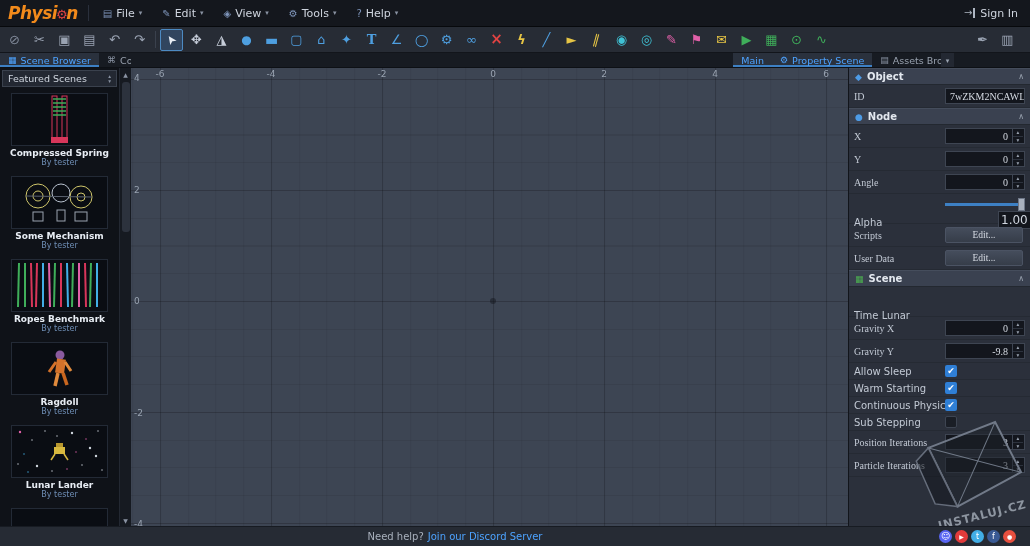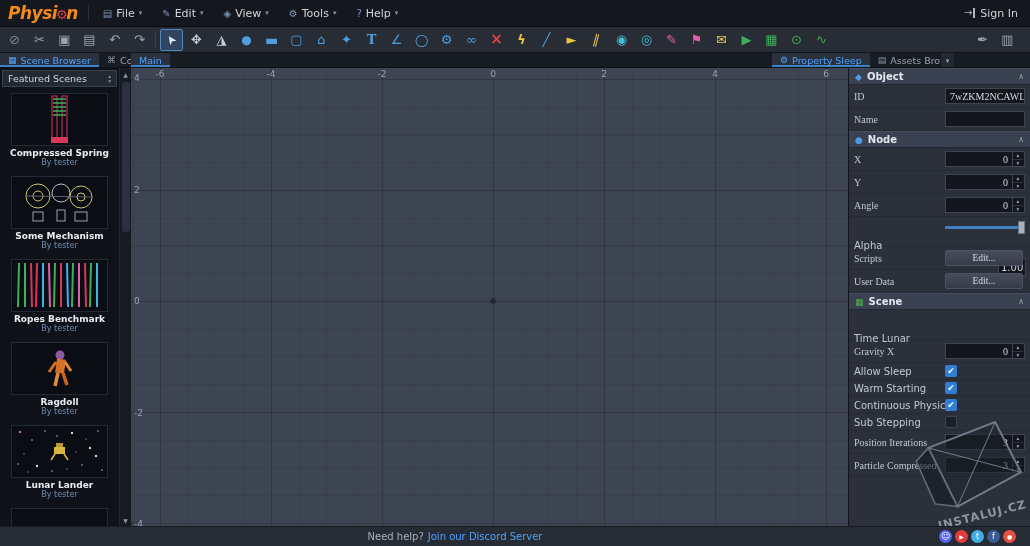--- a/index.html
+++ b/index.html
@@ -39,21 +39,21 @@
 .g-circle-tool-icon,.g-ellipse-tool-icon{font-size:12px;}
 .g-box-tool-icon{font-size:14px;}
 .g-delete-tool-icon{font-weight:bold;font-size:15px;}
 .g-text-tool-icon{font-family:"DejaVu Serif",serif;font-weight:bold;}
 .g-spring-tool-icon{font-weight:bold;}
 
 
 .tabrow{position:absolute;top:53px;left:0;right:0;height:15px;background:#171b22;
   border-bottom:1px solid #0d1015;display:flex;}
 .zone-left{width:131px;display:flex;overflow:hidden;flex:none;}
-.zone-main{width:641px;display:flex;flex:none;}
+.zone-main{width:641px;display:flex;flex:none;justify-content:flex-end;}
 .zone-right{width:182px;display:flex;flex:none;overflow:hidden;position:relative;}
 .tab{display:flex;align-items:center;gap:4px;padding:0 8px;font-size:9.5px;
   color:#98a1ae;white-space:nowrap;}
 .tab.active{color:#4da3ff;background:#2a313d;box-shadow:inset 0 -2px 0 #3d80c4;}
 .tab .ti{font-size:9px;}
 .ti-blue{color:#4da3ff;} .ti-gray{color:#8a93a3;}
 .tab-overflow{position:absolute;right:0;top:0;width:13px;height:15px;background:#232832;
   color:#9aa3b0;font-size:7px;display:flex;align-items:center;justify-content:center;}
 
 
@@ -123,22 +123,22 @@
 .checkbox{width:12px;height:12px;border-radius:2px;font-size:9px;line-height:12px;
   text-align:center;}
 .checkbox.checked{background:#2f7fd6;color:#fff;}
 .checkbox.unchecked{background:#1a1e26;border:1px solid #3e4552;}
 .slider-wrap{width:80px;position:relative;height:100%;}
 .slider-track{position:absolute;top:9px;left:0;right:0;height:3px;background:#1d2129;}
 .slider-fill{position:absolute;top:9px;left:0;height:3px;background:#3d80c4;}
 .slider-handle{position:absolute;top:4px;width:7px;height:13px;background:#aab2bf;
   border:1px solid #6f7888;}
 .slider-value{position:absolute;top:17px;height:11px;background:#13161d;
-  border:1px solid #3e4552;font-size:10px;color:#cfd5de;padding:8px 2px;
-  display:flex;align-items:center;margin-top:24px;}
+  border:1px solid #3e4552;font-size:12px;color:#cfd5de;padding:8px 2px;
+  display:flex;align-items:center;}
 .watermark{position:absolute;right:-6px;bottom:-6px;width:126px;height:108px;
   transform:rotate(-14deg);z-index:5;pointer-events:none;opacity:0.92;}
 
 
 .statusbar{position:absolute;left:0;right:0;bottom:0;height:20px;background:#262b34;
   border-top:1px solid #171b22;font-size:10px;}
 .status-center{position:absolute;left:0;right:120px;top:0;bottom:0;display:flex;
   align-items:center;justify-content:center;gap:4px;color:#a9b1bd;}
 .status-link{color:#4da3ff;}
 .social{position:absolute;right:14px;top:3px;display:flex;gap:3px;}
@@ -318,21 +318,21 @@
       </div>
     </div>
     <div class="zone-main">
       <div class="tab active">
         <span>Main</span>
       </div>
     </div>
     <div class="zone-right">
       <div class="tab active">
         <span class="ti ti-blue">⚙</span>
-        <span>Property Sleep</span>
+        <span>Property Scene</span>
       </div>
       <div class="tab">
         <span class="ti ti-gray">▤</span>
         <span>Assets Browser</span>
       </div>
       <div class="tab-overflow">▾</div>
     </div>
   </div>
 
   <div class="left-panel">
@@ -489,28 +489,20 @@
           <span class="chev">∧</span>
         </div>
         <div class="prop-row h-text">
           <span class="plabel">ID</span>
           <div class="pctl">
             <div class="prop-input">
               <span class="pval">7wZKM2NCAWLb</span>
             </div>
           </div>
         </div>
-        <div class="prop-row h-text">
-          <span class="plabel">Name</span>
-          <div class="pctl">
-            <div class="prop-input">
-              <span class="pval"></span>
-            </div>
-          </div>
-        </div>
         <div class="section-header">
           <span class="sec-icon" style="color: rgb(77, 155, 230);">●</span>
           <span>Node</span>
           <span class="chev">∧</span>
         </div>
         <div class="prop-row h-spinner">
           <span class="plabel">X</span>
           <div class="pctl">
             <div class="prop-input">
               <span class="pval">0</span>
@@ -581,20 +573,32 @@
           <div class="pctl">
             <div class="prop-input">
               <span class="pval">0</span>
               <div class="spin">
                 <span>▴</span>
                 <span>▾</span>
               </div>
             </div>
           </div>
         </div>
+        <div class="prop-row h-spinner">
+          <span class="plabel">Gravity Y</span>
+          <div class="pctl">
+            <div class="prop-input">
+              <span class="pval">-9.8</span>
+              <div class="spin">
+                <span>▴</span>
+                <span>▾</span>
+              </div>
+            </div>
+          </div>
+        </div>
         <div class="prop-row h-checkbox">
           <span class="plabel">Allow Sleep</span>
           <div class="pctl">
             <div class="checkbox checked">✔</div>
           </div>
         </div>
         <div class="prop-row h-checkbox">
           <span class="plabel">Warm Starting</span>
           <div class="pctl">
             <div class="checkbox checked">✔</div>
@@ -618,21 +622,21 @@
             <div class="prop-input">
               <span class="pval">3</span>
               <div class="spin">
                 <span>▴</span>
                 <span>▾</span>
               </div>
             </div>
           </div>
         </div>
         <div class="prop-row h-spinner">
-          <span class="plabel">Particle Compressed</span>
+          <span class="plabel">Particle Iterations</span>
           <div class="pctl">
             <div class="prop-input">
               <span class="pval">3</span>
               <div class="spin">
                 <span>▴</span>
                 <span>▾</span>
               </div>
             </div>
           </div>
         </div>

